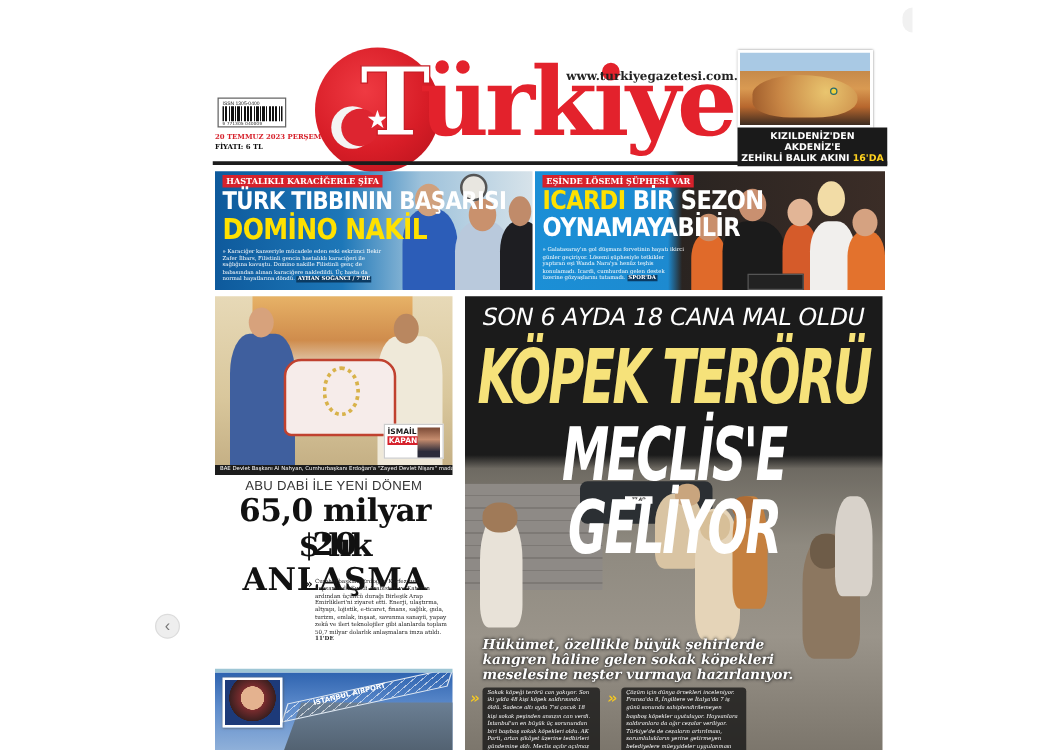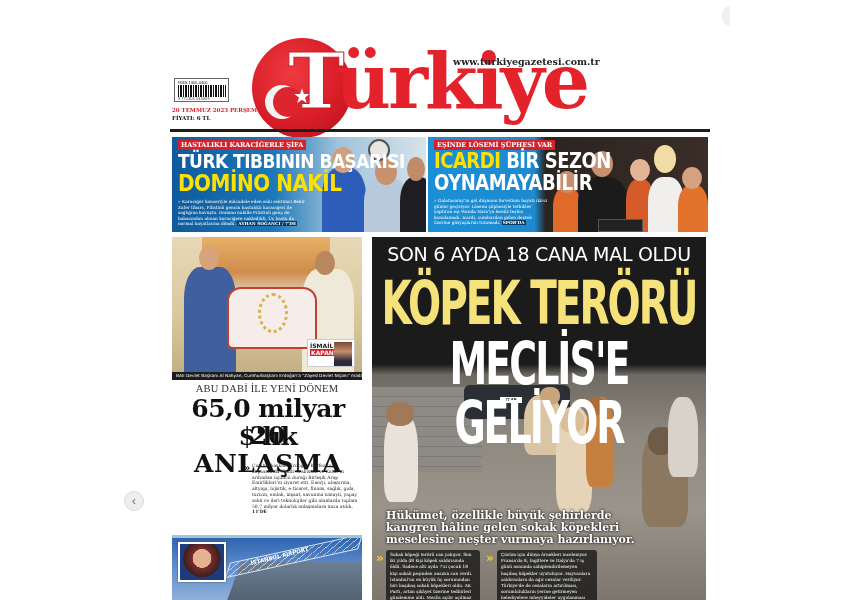--- a/index.html
+++ b/index.html
@@ -58,40 +58,40 @@
   .man-left-head { position: absolute; left: 27px; top: 9px; width: 20px; height: 24px; border-radius: 50%; background: #d7a27c; }
   .man-right { position: absolute; left: 130px; top: 32px; width: 52px; height: 103px; background: #efe9d9; border-radius: 30% 30% 0 0; }
   .man-right-head { position: absolute; left: 143px; top: 14px; width: 20px; height: 24px; border-radius: 50%; background: #b98760; }
   .medal-case { position: absolute; left: 55px; top: 50px; width: 90px; height: 62px; background: #f6ecea; border: 2px solid #c0412f; border-radius: 14px 14px 6px 6px; }
   .medal-chain { position: absolute; left: 86px; top: 56px; width: 30px; height: 40px; border: 3px dotted #d8b24a; border-radius: 50%; }
   .columnist { position: absolute; left: 135px; top: 102px; width: 48px; height: 28px; background: #fff; border: 1px solid #ccc; }
   .col-name { position: absolute; left: 2px; top: 3px; font-family: "DejaVu Sans", sans-serif; font-weight: bold; font-size: 6px; line-height: 6.5px; color: #1a1a1a; }
   .col-face { position: absolute; right: 2px; top: 2px; width: 18px; height: 24px; background: linear-gradient(180deg,#7b4a36 0%, #c58c6e 40%, #2b2b3a 80%); }
   .photo-caption { position: absolute; left: 2px; top: 342px; width: 190px; height: 8px; background: #1c1c1c; color: #fff; font-family: "DejaVu Sans", sans-serif; font-size: 4.3px; line-height: 8px; padding-left: 4px; white-space: nowrap; overflow: hidden; }
 
-  .abu-kicker { position: absolute; left: 2px; top: 353px; width: 190px; text-align: center; font-family: Liberation Serif, serif; font-size: 10.5px; color: #333; letter-spacing: 0.2px; }
+  .abu-kicker { position: absolute; left: 2px; top: 353px; width: 190px; text-align: center; font-family: Liberation Sans, sans-serif; font-size: 10.5px; color: #333; letter-spacing: 0.2px; }
   .abu-h1 { position: absolute; left: 2px; width: 192px; text-align: center; font-family: "DejaVu Serif", serif; font-weight: bold; font-size: 25px; line-height: 28px; color: #111; letter-spacing: -0.5px; }
   .abu-h1.l1 { top: 365px; }
   .abu-h1.l2 { top: 392px; letter-spacing: 0.5px; }
   .abu-dek { position: absolute; left: 2px; top: 433px; width: 70px; text-align: right; font-family: "DejaVu Serif", serif; font-size: 6.5px; line-height: 8.6px; color: #222; }
   .abu-quote { position: absolute; left: 74px; top: 432px; font-family: "DejaVu Serif", serif; font-weight: bold; font-size: 10px; color: #111; }
   .abu-body { position: absolute; left: 82px; top: 433px; width: 112px; font-family: "DejaVu Serif", serif; font-size: 4.5px; line-height: 5.8px; color: #222; }
   .abu-body .src { font-weight: bold; }
   .airport { position: absolute; left: 2px; top: 505px; width: 190px; height: 65px; overflow: hidden; border-top: 3px solid #9ec6d5;
      background: linear-gradient(180deg,#2f64b0 0%, #5e8ccc 45%, #8fb0d9 100%); }
   .building { position: absolute; left: 60px; top: 24px; width: 150px; height: 50px; background: linear-gradient(180deg,#6b7f94 0%, #4b5967 100%); transform: skewX(-20deg); }
   .building-roof { position: absolute; left: 62px; top: 10px; width: 120px; height: 16px; border: 1px solid #dfe8f2;
      background: repeating-linear-gradient(135deg,transparent 0 5px,rgba(255,255,255,.6) 5px 6px); transform: skewX(-30deg) rotate(-14deg); }
   .airport-sign { position: absolute; left: 78px; top: 15px; font-family: "DejaVu Sans", sans-serif; font-weight: bold; font-size: 5.5px; color: #fff; transform: rotate(-14deg); }
   .inset-face { position: absolute; left: 6px; top: 4px; width: 48px; height: 40px; border: 2px solid #fff; box-shadow: 0 0 2px #555;
      background: radial-gradient(circle at 50% 40%, #e4b28f 0 30%, #7a2c2e 31%, #3a1f1f 60%, #1d3a79 61%); }
 
   
   .main { position: absolute; left: 202px; top: 207px; width: 334px; height: 363px; overflow: hidden;
-     background: linear-gradient(180deg,#1b1b1b 0%, #1b1b1b 35%, #6e6a62 38%, #8f8a80 55%, #9a948a 75%, #7c766c 100%); }
+     background: linear-gradient(180deg,#1b1b1b 0%, #1b1b1b 35%, #6e6a62 38%, #8f8a80 55%, #9a948a 75%, #7c766c 100%); font-style: italic; }
   .main-kicker { position: absolute; left: 0; top: 6px; width: 334px; text-align: center; font-family: "DejaVu Sans", sans-serif; font-size: 19px; color: #fff; letter-spacing: -0.3px; }
   .main-h1 { position: absolute; left: 0; width: 334px; text-align: center; font-family: "DejaVu Sans", sans-serif; font-weight: bold; letter-spacing: -2px; line-height: 1; transform: scaleY(1.55); transform-origin: center top; }
   .main-h1.y { top: 36px; font-size: 39px; color: #f6e27a; }
   .main-h1.w { top: 97px; font-size: 38px; color: #fff; }
   .wall { position: absolute; left: 0; top: 150px; width: 110px; height: 85px; background: repeating-linear-gradient(180deg,#8e8a86 0 9px,#7d7975 9px 10px); }
   .car { position: absolute; left: 92px; top: 148px; width: 106px; height: 34px; background: #2b2f33; border-radius: 6px; }
   .plate { position: absolute; left: 128px; top: 160px; width: 22px; height: 6px; background: #fff; font-size: 4px; line-height: 6px; color: #111; text-align: center; font-weight: bold; }
   .dog { position: absolute; border-radius: 40% 40% 20% 20%; }
   .dog-head { position: absolute; border-radius: 45%; }
   .main-dek { position: absolute; left: 14px; top: 273px; width: 250px; font-family: "DejaVu Serif", serif; font-weight: bold; font-size: 11px; line-height: 12.2px; color: #fff; text-shadow: 0 0 2px #222, 0 0 3px #222; }
@@ -128,20 +128,31 @@
     <div class="date">20 TEMMUZ 2023 PERŞEMBE</div>
     <div class="price">FİYATI: 6 TL</div>
 
     <div class="logo-circle"></div>
     <div class="crescent"></div>
     <div class="crescent-cut"></div>
     <div class="star">★</div>
     <div class="logo-text"><span class="logo-T">T</span><span>ürkiye</span></div>
     <div class="site-url">www.turkiyegazetesi.com.tr</div>
 
+    <div class="fish-box">
+      <div class="fish-img">
+        <div class="fish-body"></div>
+        <div class="fish-eye"></div>
+      </div>
+      <div class="fish-caption">
+        <span>KIZILDENİZ'DEN AKDENİZ'E</span><br>
+        <span>ZEHİRLİ BALIK AKINI</span>
+        <span class="hl">16'DA</span>
+      </div>
+    </div>
     <div class="mast-rule"></div>
   </div>
 
   <div class="strip strip-left">
     <div class="person" style="left:150px;top:30px;width:44px;height:70px;background:#2c5db8;"></div>
     <div class="head" style="left:160px;top:10px;width:22px;height:26px;background:#d0a07c;"></div>
     <div class="person" style="left:192px;top:40px;width:44px;height:60px;background:#b9c9dc;"></div>
     <div class="head" style="left:203px;top:22px;width:22px;height:26px;background:#c9916d;"></div>
     <div class="person" style="left:228px;top:40px;width:34px;height:60px;background:#1e1e22;"></div>
     <div class="head" style="left:235px;top:20px;width:18px;height:24px;background:#c08b6a;"></div>

